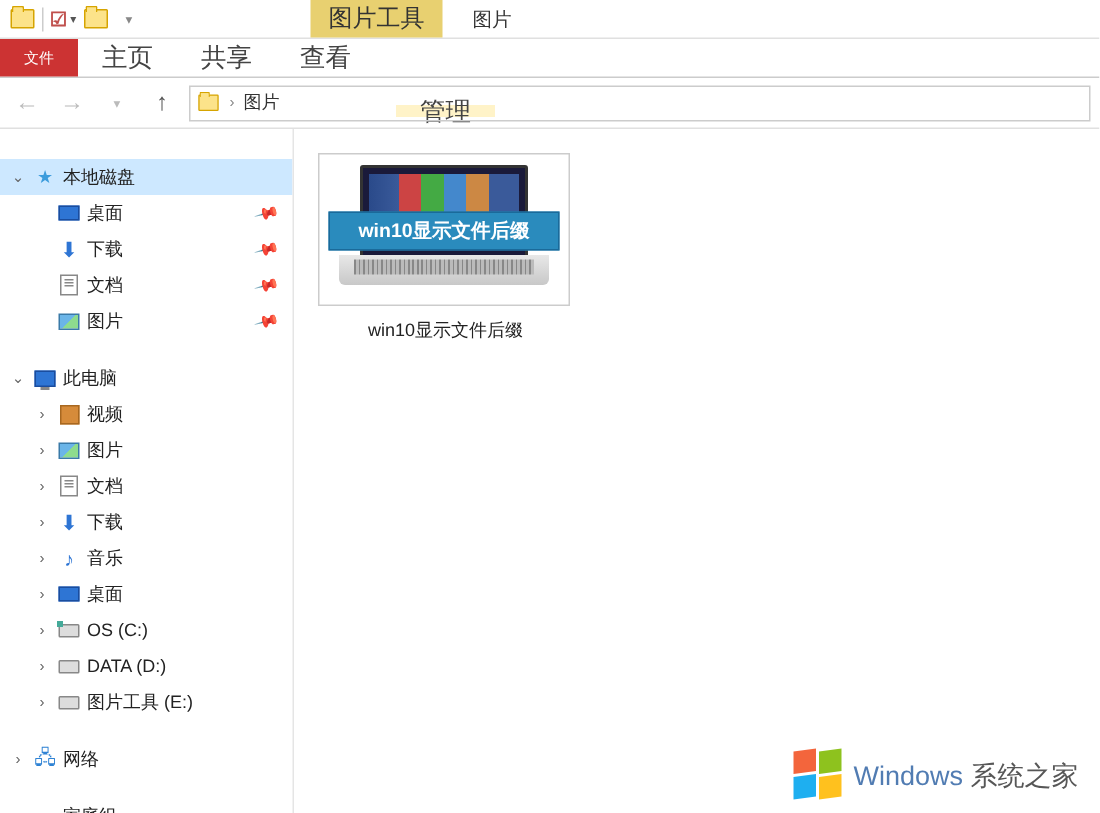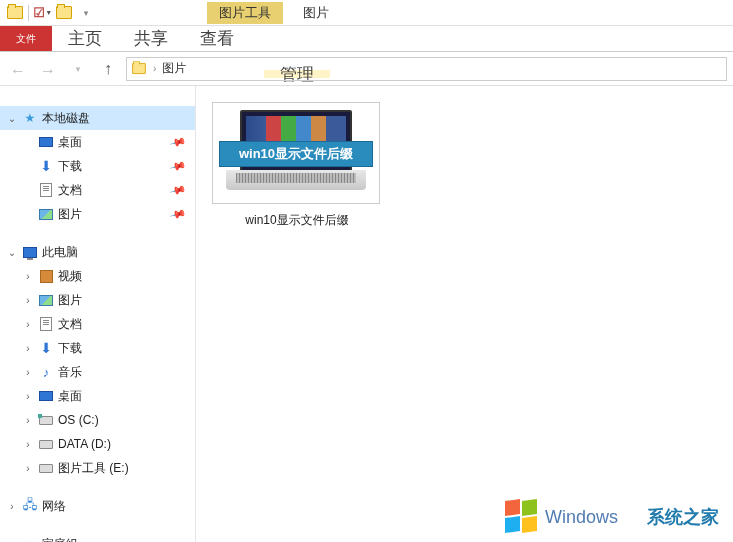--- a/index.html
+++ b/index.html
@@ -8,21 +8,21 @@
 
 .titlebar { height: 26px; display: flex; align-items: center; background: #fff; border-bottom: 1px solid #e0e0e0; }
 .qat { display: flex; align-items: center; gap: 0; padding-left: 4px; }
 .qat-item { width: 22px; height: 22px; display: flex; align-items: center; justify-content: center; }
 .folder-ico { width:16px; height:13px; background:#fce38a; border:1px solid #d6a400; border-radius:1px; position:relative; }
 .folder-ico:before { content:""; position:absolute; top:-3px; left:0; width:6px; height:3px; background:#fce38a; border:1px solid #d6a400; border-bottom:none; border-radius:1px 1px 0 0; }
 .qat-sep { width:1px; height:16px; background:#ccc; margin:0 2px; }
 .check-ico { color:#c0504d; font-size:13px; font-weight:bold; }
 .dropdown-arrow { font-size:8px; color:#555; margin-left:2px; }
 .ribbon-context { display:flex; margin-left:110px; }
-.context-tab { background:#e8d070; padding:2px 12px; font-size:13px; color:#333; }
+.context-tab { background:#e8d070; padding:2px 12px; font-size:16px; color:#333; }
 .title-text { padding:2px 20px; font-size:13px; color:#333; }
 
 
 .ribbon { height: 26px; display:flex; align-items:stretch; background:#fff; border-bottom:1px solid #ccc; }
 .file-tab { background:#cc3333; color:#fff; padding:4px 16px; font-size:10px; display:flex; align-items:center; }
 .tab { padding:4px 16px; font-size:17px; color:#444; display:flex; align-items:center; cursor:default; }
 .tab.context-yellow { background:#fff3c8; margin-left:14px;margin-top:44px; }
 
 
 .navrow { height: 34px; display:flex; align-items:center; padding:0 6px; gap:6px; border-bottom:1px solid #e0e0e0; }
@@ -77,21 +77,21 @@
 
 .watermark { position:absolute; right:14px; bottom:6px; display:flex; align-items:center; gap:8px; opacity:0.88; }
 .wm-logo { width:36px; height:36px; position:relative; }
 .wm-logo div { position:absolute; width:15px; height:15px; }
 .wm-l1 { background:#f25022; top:0; left:4px; transform:skewY(-8deg); }
 .wm-l2 { background:#7fba00; top:0; left:21px; transform:skewY(-8deg); }
 .wm-l3 { background:#00a4ef; top:17px; left:4px; transform:skewY(-8deg); }
 .wm-l4 { background:#ffb900; top:17px; left:21px; transform:skewY(-8deg); }
 .wm-text { line-height:1.1; }
 .wm-line1 { font-size:18px; color:#3a6aa8; font-weight:500; }
-.wm-line1 b { color:#0369a1; font-weight:700;margin-left:24px; }
+.wm-line1 b { color:#404040; font-weight:400; }
 .wm-line2 { font-size:11px; color:#888; letter-spacing:0.5px; }
 </style>
 </head>
 <body>
 
 <div class="titlebar">
   <div class="qat">
     <div class="qat-item">
         <div class="folder-ico"></div>
       </div>

